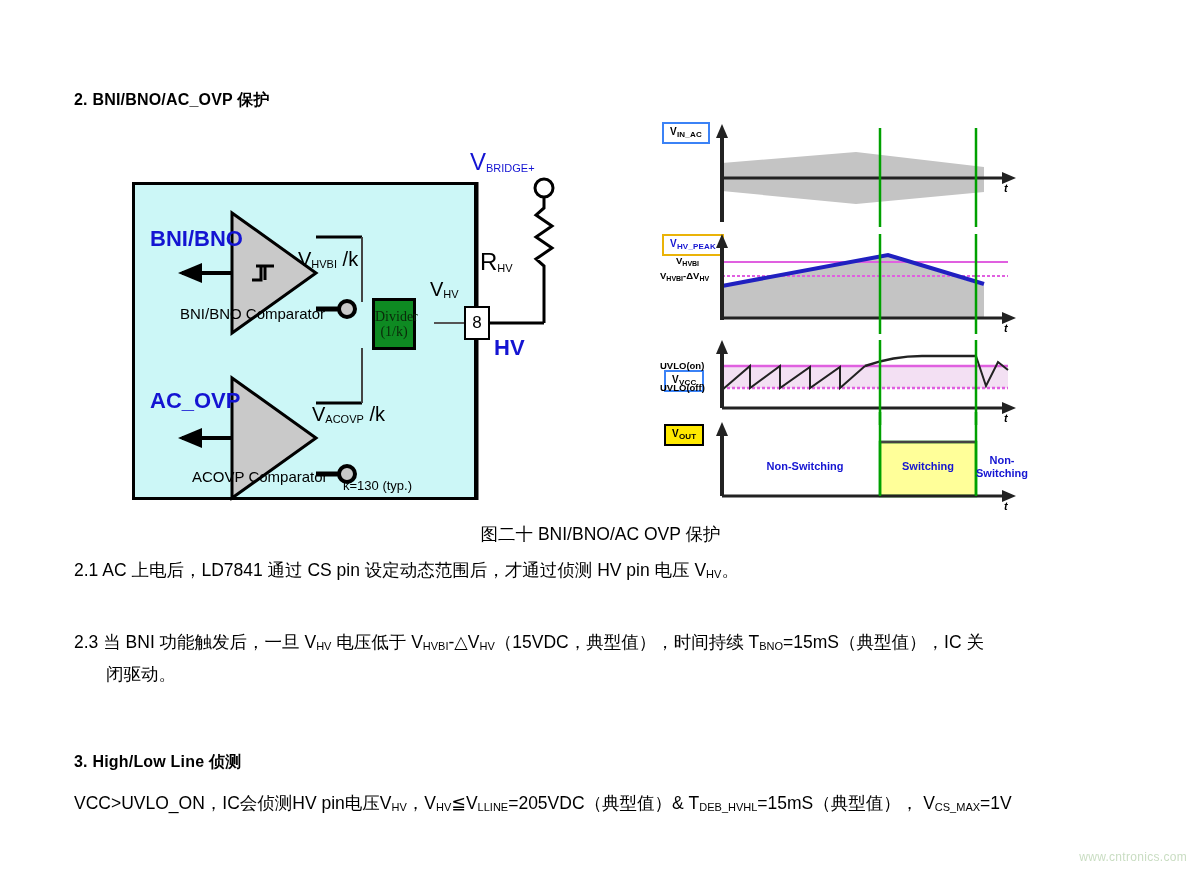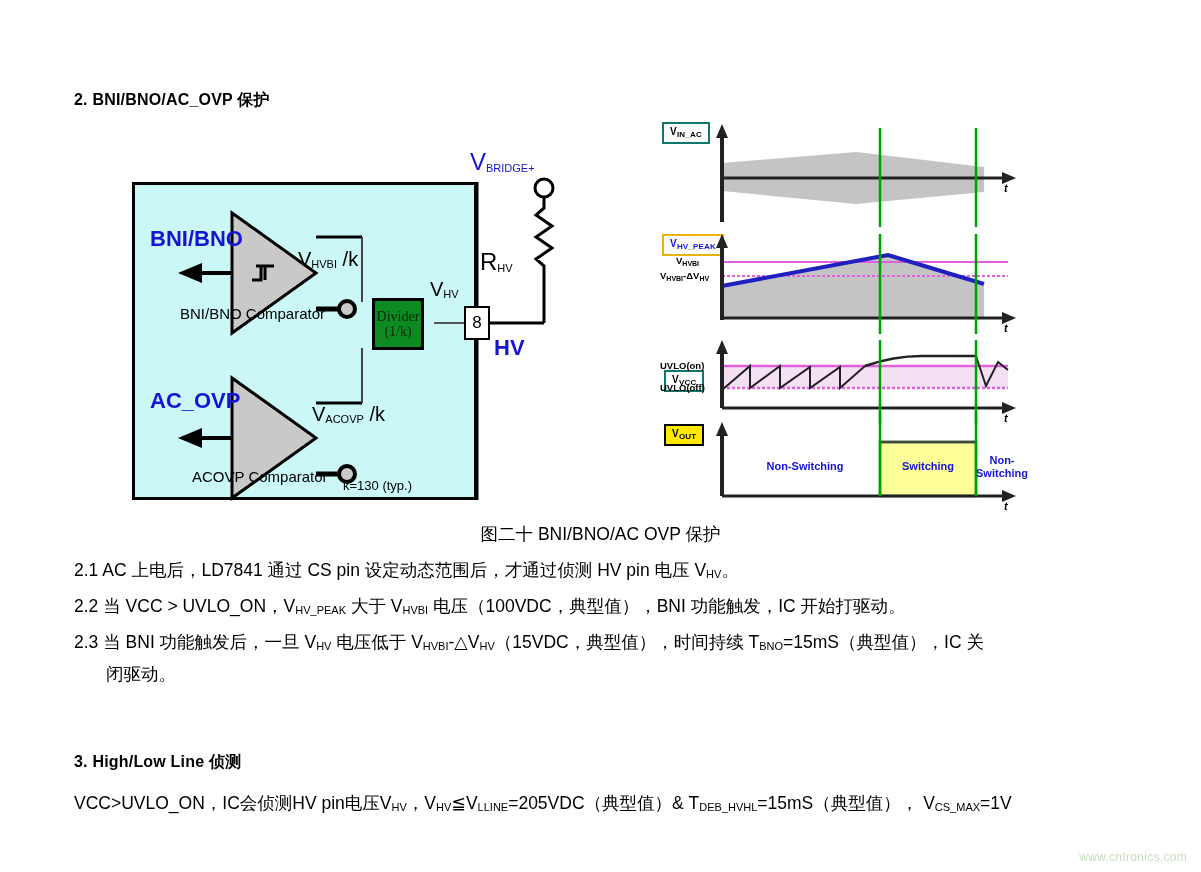--- a/index.html
+++ b/index.html
@@ -53,41 +53,41 @@
   #cmp2-name{left:60px;top:348px;}
   #k-typ{left:211px;top:358px;position:absolute;font-size:13px;white-space:nowrap;}
 
   .plain-lbl{position:absolute;font-size:20px;white-space:nowrap;}
   #lbl-vhvbi{left:166px;top:128px;}
   #lbl-vacovp{left:180px;top:283px;text-align:center;}
   #lbl-vhv{left:298px;top:158px;}
   #lbl-rhv{left:348px;top:128px;font-size:24px;}
 
   #divider-box{
-    position:absolute;left:240px;top:178px;width:52px;height:52px;
+    position:absolute;left:240px;top:178px;width:44px;height:52px;
     background:#0e8a22;border:3px solid #000;box-sizing:border-box;
     color:#0a2a0a;font-family:"Liberation Serif","DejaVu Serif",serif;
     font-size:14px;line-height:15px;text-align:center;padding-top:8px;
   }
   #pin8{
     position:absolute;left:332px;top:186px;width:26px;height:34px;
     background:#fff;border:2px solid #000;box-sizing:border-box;
     font-size:17px;text-align:center;line-height:30px;
   }
   #circuit svg{position:absolute;left:0;top:0;overflow:visible;}
 
   
   #timing{position:absolute;left:660px;top:122px;width:365px;height:390px;}
   .tpanel{position:absolute;left:0;width:365px;}
   .tag{
     position:absolute;font-size:10px;font-weight:bold;
     padding:2px 6px 3px 6px;white-space:nowrap;letter-spacing:.2px;
     background:#fff;
   }
-  .tag.black{border:2px solid #0f766e;color:#000;}
+  .tag.black{border:2px solid #3b82f6;color:#000;}
   .tag.blue{border:2px solid #eab308;color:#1414d2;}
   .tag.yellow{border:2px solid #000;color:#000;background:#ffe900;}
   .tag sub{font-size:8px;}
   .axlabel{position:absolute;font-size:11px;font-weight:bold;font-style:italic;}
   .thr-lbl{position:absolute;font-size:9.5px;font-weight:bold;white-space:nowrap;}
   .thr-lbl sub{font-size:7px;}
   .zone-lbl{
     position:absolute;font-size:11px;font-weight:bold;color:#1414d2;
     text-align:center;line-height:13px;
   }
@@ -266,24 +266,20 @@
     </div>
   </div>
 
   <div id="fig-caption">图二十 BNI/BNO/AC OVP 保护</div>
 
   <div class="para" style="left:74px;top:550px;">
     <span>2.1</span>
     <span>AC 上电后，LD7841 通过 CS pin 设定动态范围后，才通过侦测 HV pin 电压 V</span><sub>HV</sub><span>。</span>
   </div>
 
-  <div class="para" style="left:74px;top:586px;">
-    <span>2.2</span>
-    <span>当 VCC &gt; UVLO_ON，V</span><sub>HV_PEAK</sub><span> 大于 V</span><sub>HVBI</sub><span> 电压（100VDC，典型值），BNI 功能触发，IC 开始打驱动。</span>
-  </div>
 
   <div class="para" style="left:74px;top:622px;">
     <span>2.3</span>
     <span>当 BNI 功能触发后，一旦 V</span><sub>HV</sub><span> 电压低于 V</span><sub>HVBI</sub><span>-△V</span><sub>HV</sub><span>（15VDC，典型值），时间持续 T</span><sub>BNO</sub><span>=15mS（典型值），IC 关</span>
   </div>
   <div class="para" style="left:106px;top:654px;">闭驱动。</div>
 
   <div class="h2" id="sec3-title">3.  High/Low Line 侦测</div>
 
   <div class="para" style="left:74px;top:783px;">

